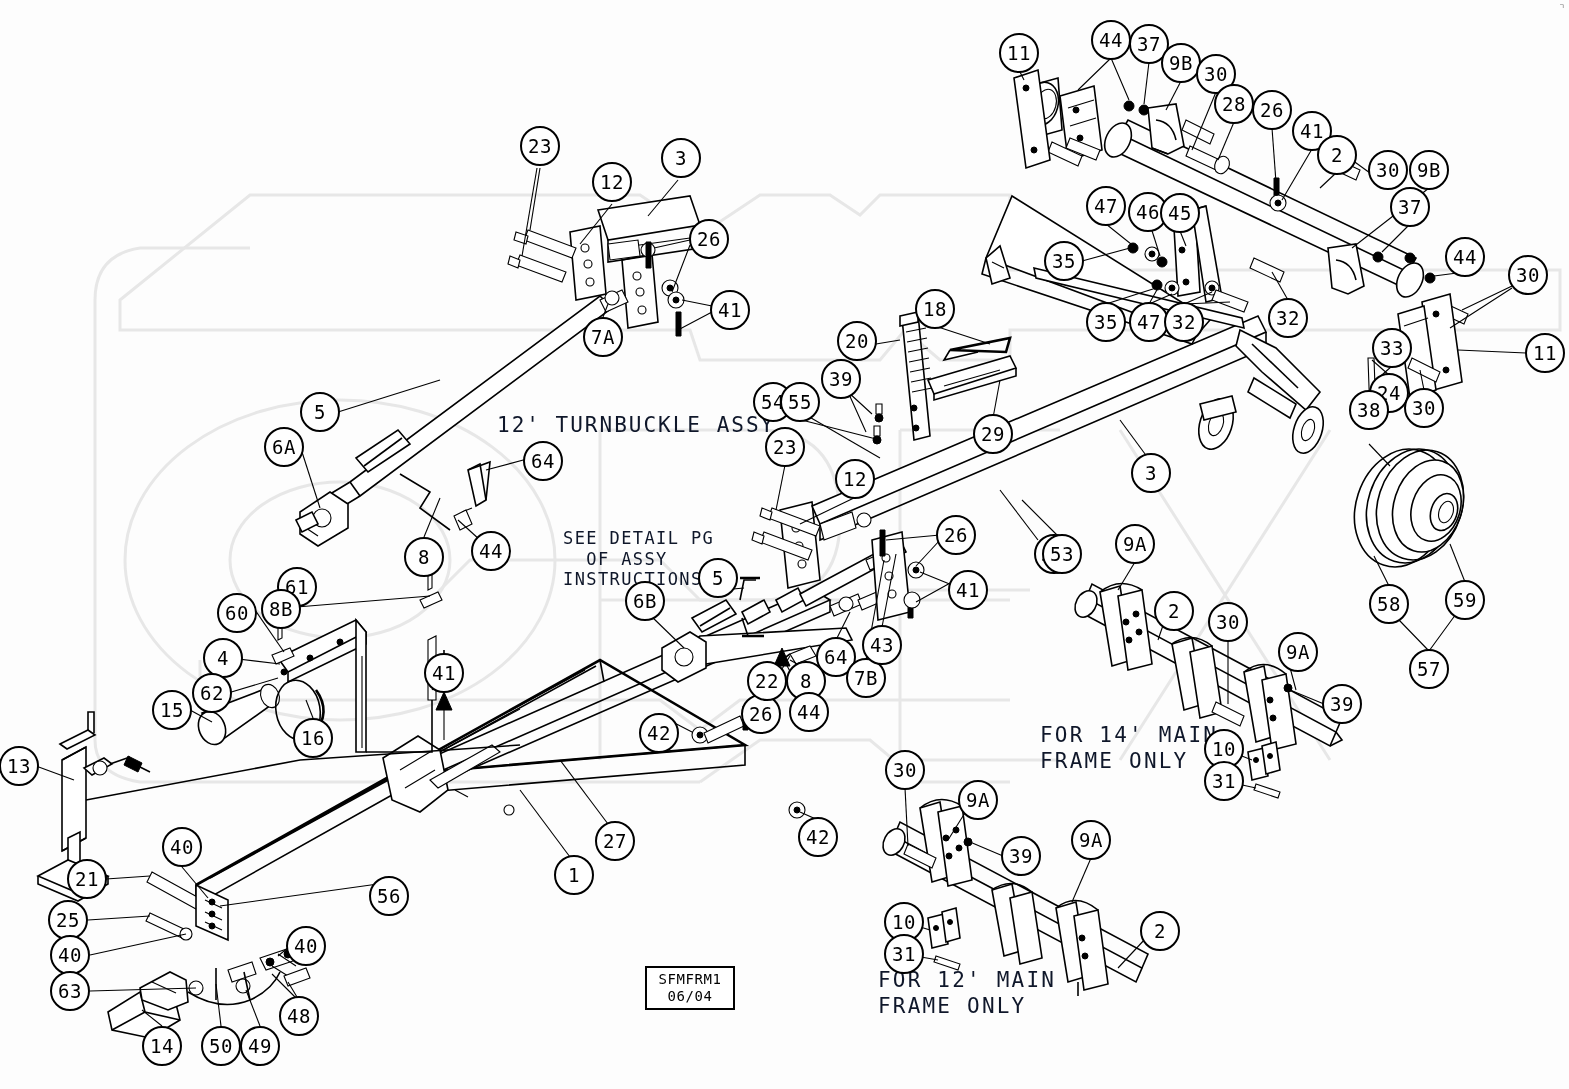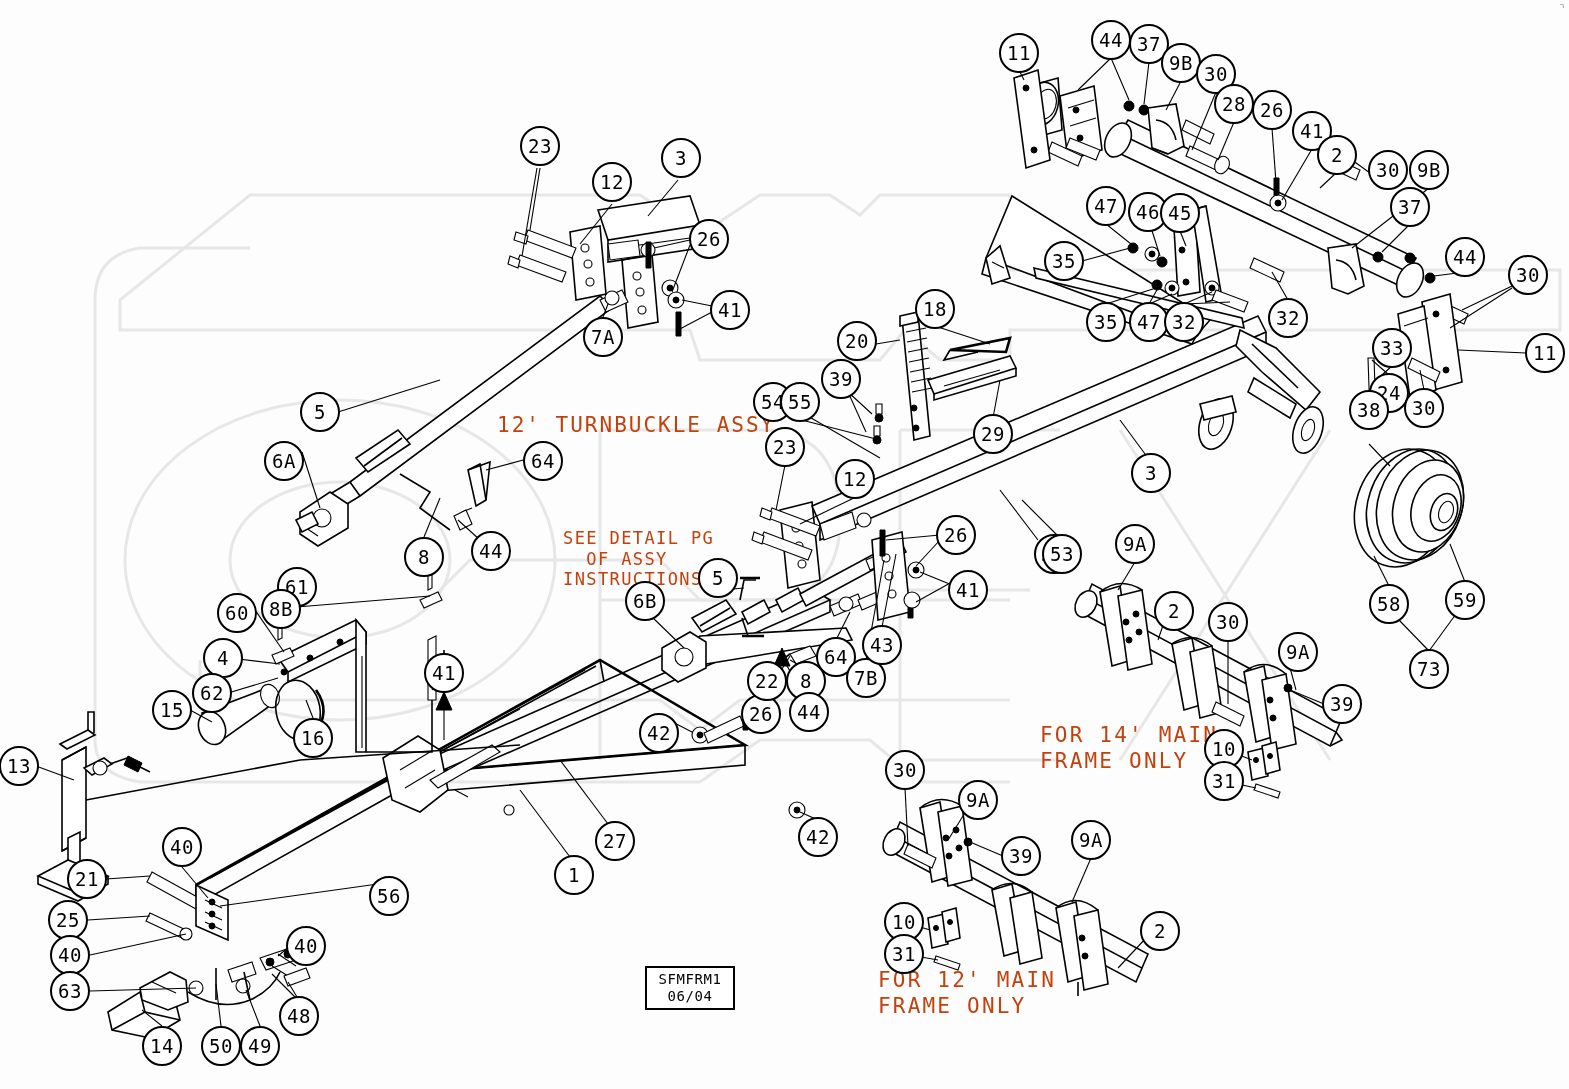--- a/index.html
+++ b/index.html
@@ -47,21 +47,21 @@
     width: 40px;
     height: 40px;
     margin-left: -20px;
     margin-top: -20px;
     cursor: default;
   }
   
   .annot {
     position: absolute;
     font-family: "DejaVu Sans Mono", monospace;
-    color: #c2410c;
+    color: #0f172a;
     white-space: pre;
     z-index: 38;
     line-height: 1.22;
   }
   .annot.big   { font-size: 21px; letter-spacing: 2.0px; }
   .annot.mid   { font-size: 17px; letter-spacing: 1.4px; }
   .annot.frame { font-size: 21px; letter-spacing: 2.2px; }
   
   #titleblock {
     position: absolute;
@@ -627,21 +627,21 @@
     </div>
 
   <div id="callout-layer">
       <div class="callout" style="left: 540px; top: 146px;">23</div>
       <div class="callout" style="left: 681px; top: 158px;">3</div>
       <div class="callout" style="left: 612px; top: 182px;">12</div>
       <div class="callout" style="left: 709px; top: 239px;">26</div>
       <div class="callout" style="left: 730px; top: 310px;">41</div>
       <div class="callout" style="left: 603px; top: 337px;">7A</div>
       <div class="callout" style="left: 320px; top: 412px;">5</div>
-      <div class="callout" style="left: 284px; top: 461px;">6A</div>
+      <div class="callout" style="left: 284px; top: 447px;">6A</div>
       <div class="callout" style="left: 543px; top: 461px;">64</div>
       <div class="callout" style="left: 424px; top: 557px;">8</div>
       <div class="callout" style="left: 491px; top: 551px;">44</div>
       <div class="callout" style="left: 297px; top: 587px;">61</div>
       <div class="callout" style="left: 237px; top: 613px;">60</div>
       <div class="callout" style="left: 281px; top: 609px;">8B</div>
       <div class="callout" style="left: 223px; top: 658px;">4</div>
       <div class="callout" style="left: 212px; top: 693px;">62</div>
       <div class="callout" style="left: 172px; top: 710px;">15</div>
       <div class="callout" style="left: 313px; top: 738px;">16</div>
@@ -720,21 +720,21 @@
       <div class="callout" style="left: 1106px; top: 322px;">35</div>
       <div class="callout" style="left: 1149px; top: 322px;">47</div>
       <div class="callout" style="left: 1184px; top: 322px;">32</div>
       <div class="callout" style="left: 1288px; top: 318px;">32</div>
       <div class="callout" style="left: 1392px; top: 348px;">33</div>
       <div class="callout" style="left: 1389px; top: 393px;">24</div>
       <div class="callout" style="left: 1424px; top: 408px;">30</div>
       <div class="callout" style="left: 1369px; top: 410px;">38</div>
       <div class="callout" style="left: 1389px; top: 604px;">58</div>
       <div class="callout" style="left: 1465px; top: 600px;">59</div>
-      <div class="callout" style="left: 1429px; top: 669px;">73</div>
+      <div class="callout" style="left: 1429px; top: 669px;">57</div>
     </div>
 
   <div id="titleblock">
     <span>SFMFRM1</span>
     <span>06/04</span>
   </div>
 
   <div id="corner-mark">⌝</div>
 </div>
 

